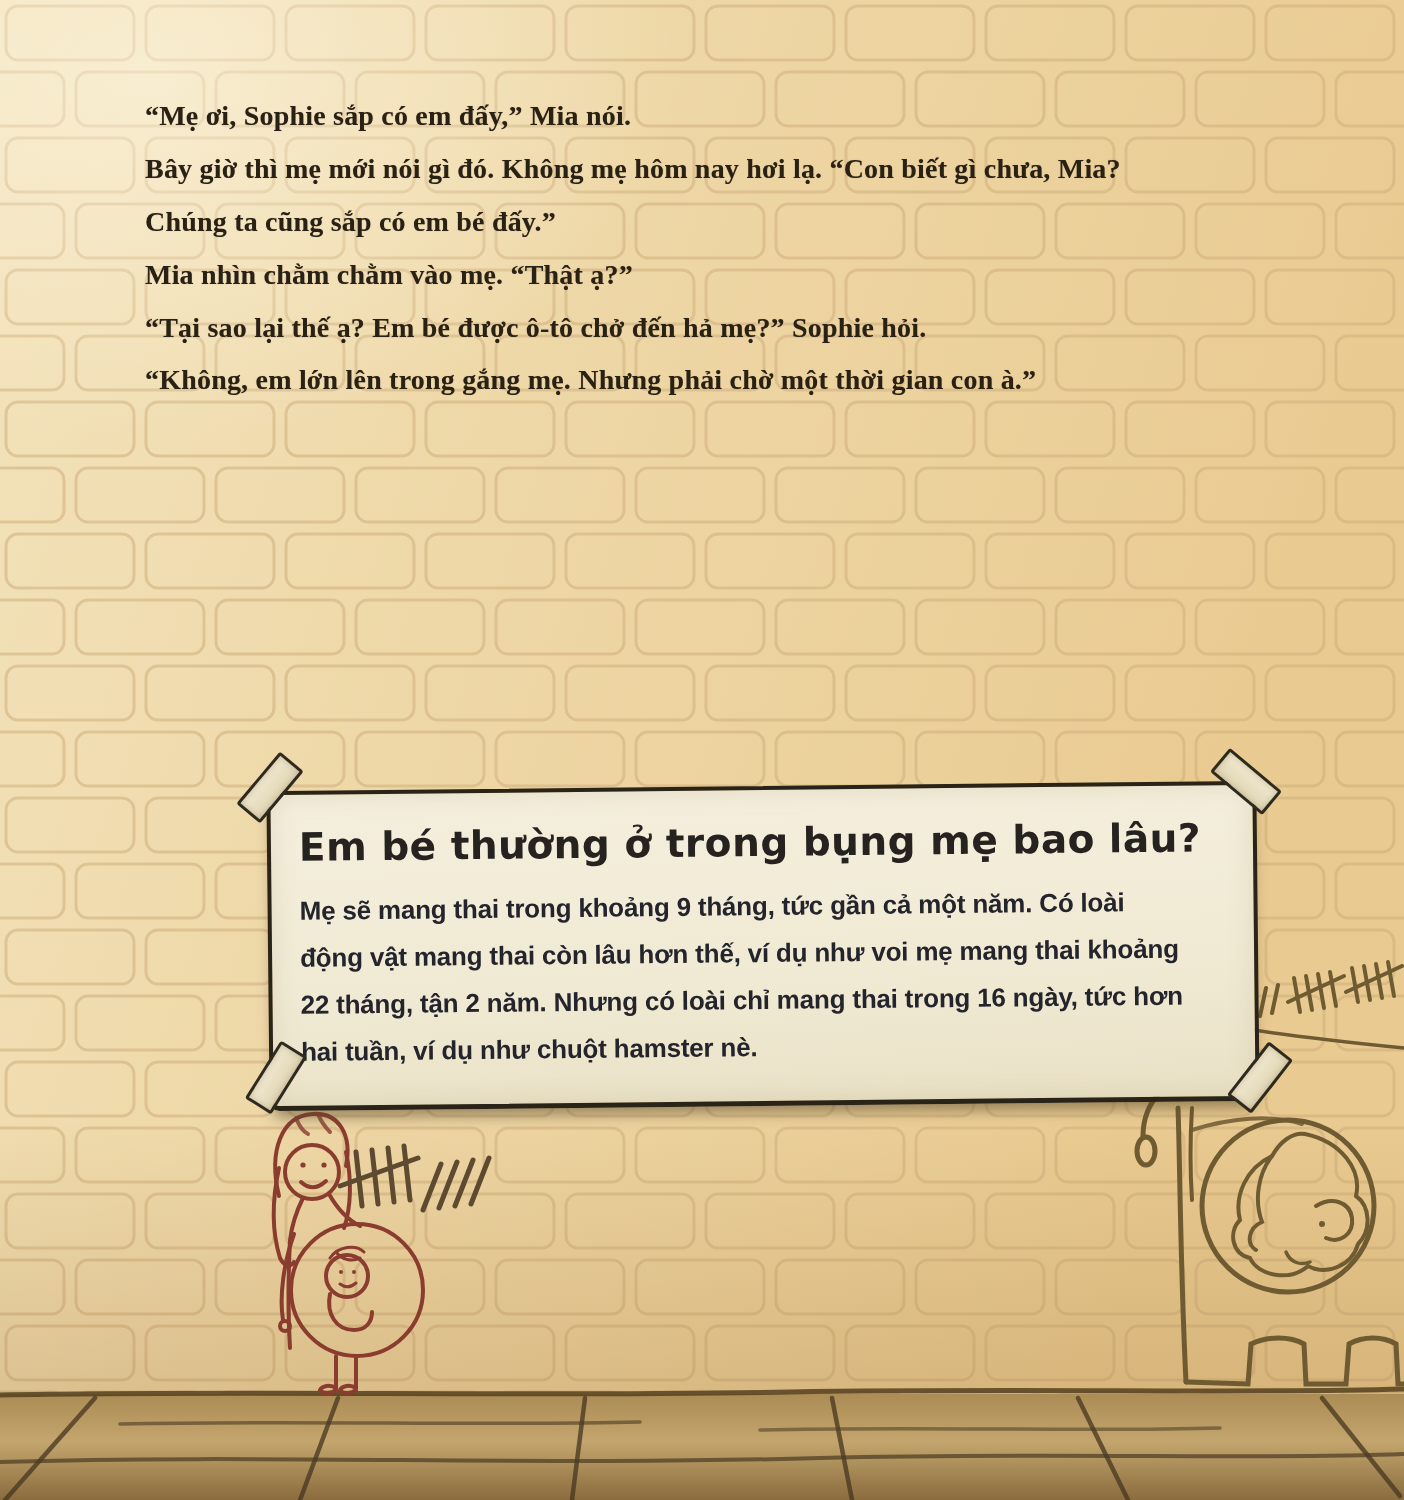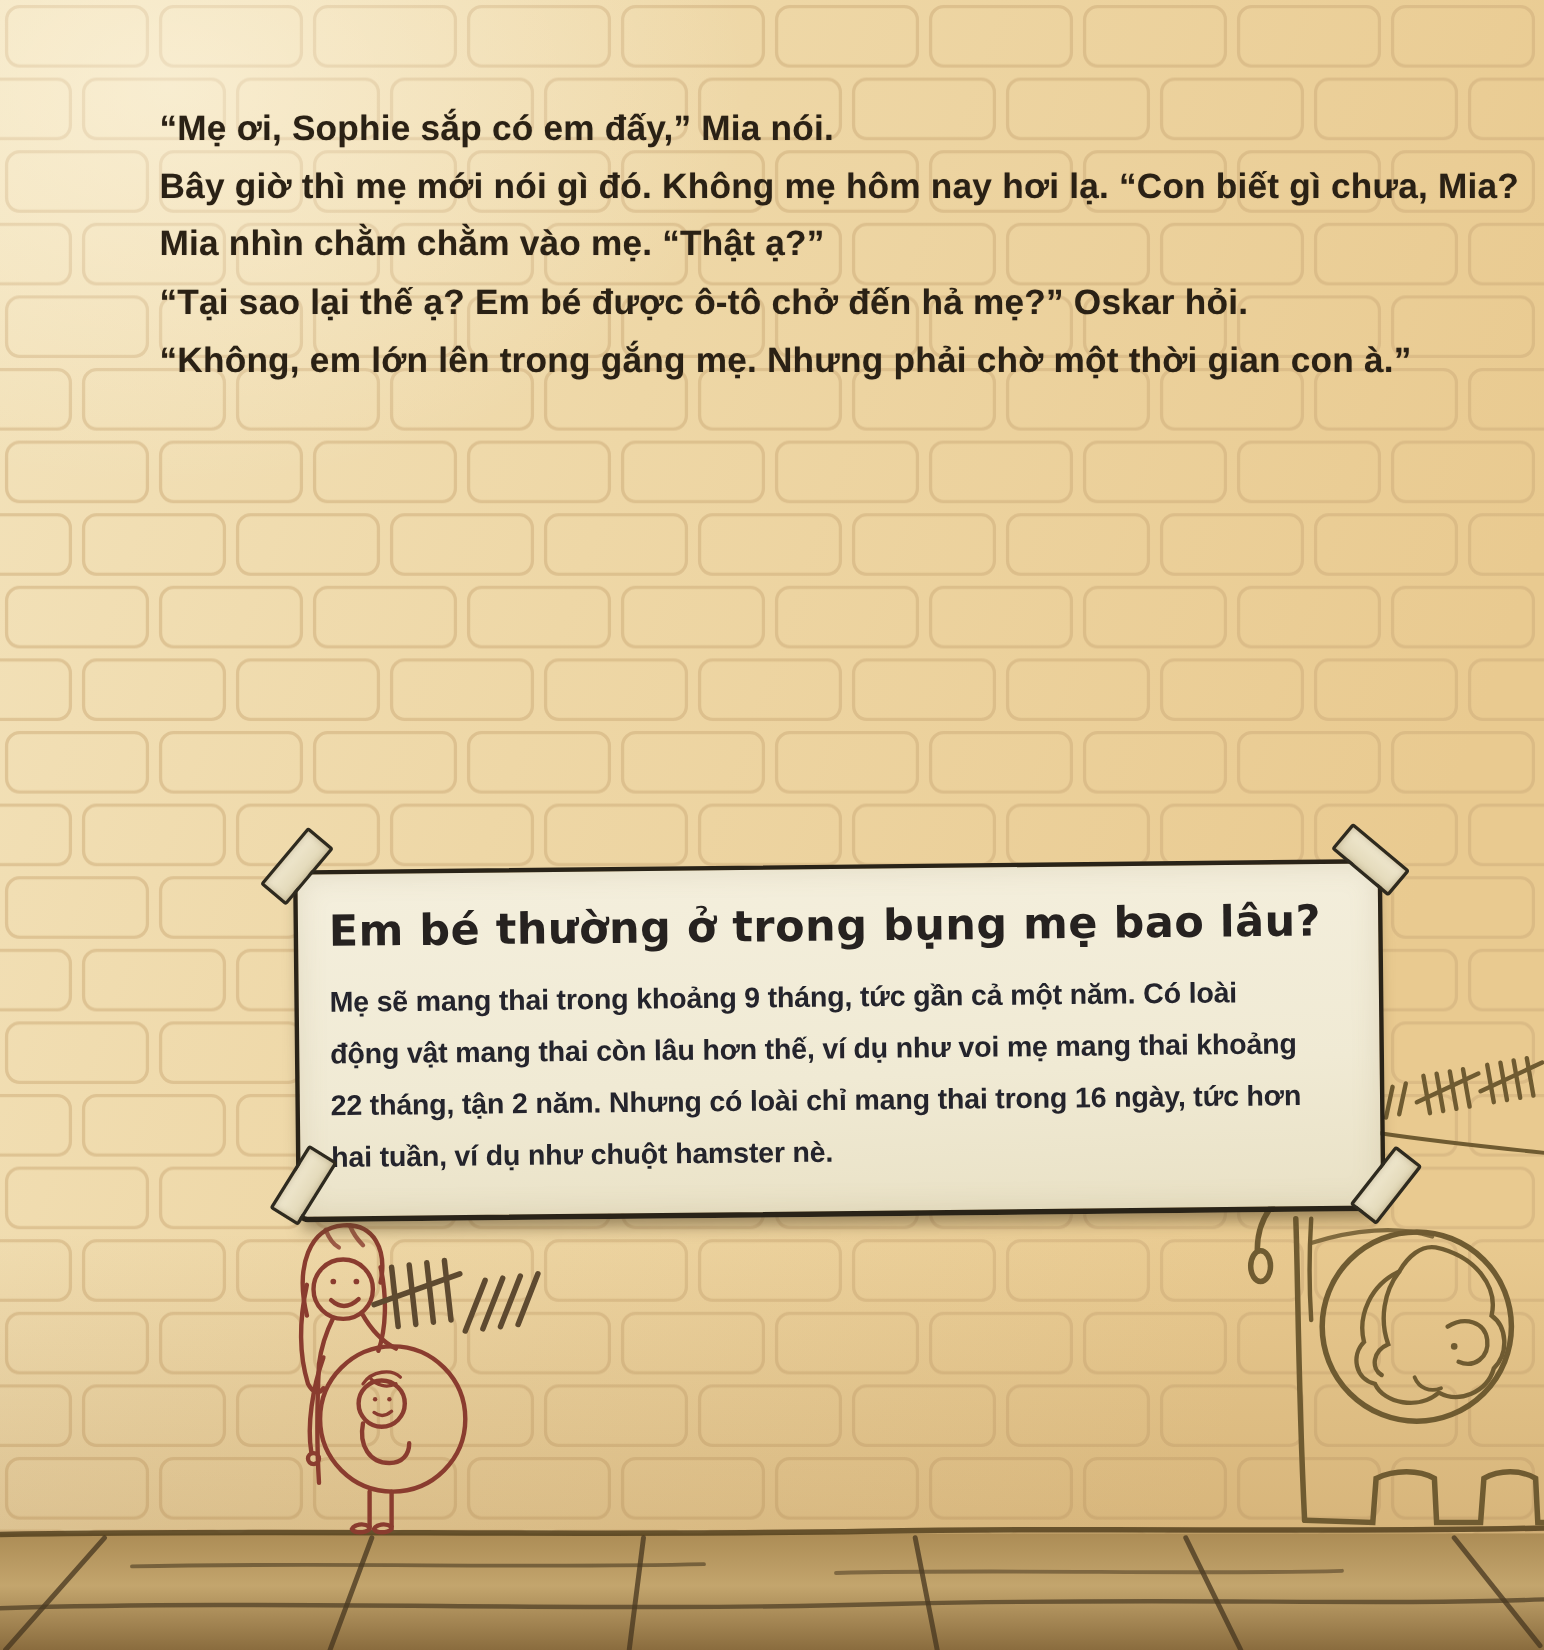--- a/index.html
+++ b/index.html
@@ -6,23 +6,24 @@
   .canvas {
     position:relative; width:1404px; height:1500px; overflow:hidden;
     font-family:"Liberation Sans", sans-serif;
   }
   .canvas svg.layer { position:absolute; left:0; top:0; }
 
   
   .story { position:absolute; left:145px; top:90px; z-index:3; }
   .story-line {
     height:52.8px; display:flex; align-items:center;
-    font-size:32px; font-weight:700; color:#2a2115;
+    font-size:28px; font-weight:700; color:#2a2115;
     letter-spacing:.2px; white-space:nowrap;
     text-shadow:0 0 1px rgba(60,40,20,.25);
+    font-family:Liberation Serif, serif;
   }
 
   
   .note {
     position:absolute; left:268px; top:786px; width:990px; height:320px;
     box-sizing:border-box; padding:30px 30px 0 28px;
     background:linear-gradient(178deg,#f4efdd 0%, #f0ead4 60%, #e9e1c5 100%);
     border:4px solid #292318; border-bottom-width:5px;
     border-radius:14px 8px 12px 10px;
     transform:rotate(-0.6deg); z-index:4; overflow:hidden;
@@ -177,22 +178,23 @@
       <path d="M1364,966 L1370,1000"></path>
       <path d="M1376,964 L1382,998"></path>
       <path d="M1388,962 L1394,996"></path>
       <path d="M1346,992 L1402,966"></path>
     </g>
   </svg>
 
   <div class="story">
     <div class="story-line">“Mẹ ơi, Sophie sắp có em đấy,” Mia nói.</div>
     <div class="story-line">Bây giờ thì mẹ mới nói gì đó. Không mẹ hôm nay hơi lạ. “Con biết gì chưa, Mia?</div>
+    <div class="story-line">Chúng ta cũng sắp có em bé đấy.”</div>
     <div class="story-line">Mia nhìn chằm chằm vào mẹ. “Thật ạ?”</div>
-    <div class="story-line">“Tại sao lại thế ạ? Em bé được ô-tô chở đến hả mẹ?” Oskar hỏi.</div>
+    <div class="story-line">“Tại sao lại thế ạ? Em bé được ô-tô chở đến hả mẹ?” Sophie hỏi.</div>
     <div class="story-line">“Không, em lớn lên trong gắng mẹ. Nhưng phải chờ một thời gian con à.”</div>
   </div>
 
   <div class="note">
     <h2 class="note-title">Em bé thường ở trong bụng mẹ bao lâu?</h2>
     <div>
       <div class="note-line">Mẹ sẽ mang thai trong khoảng 9 tháng, tức gần cả một năm. Có loài</div>
       <div class="note-line">động vật mang thai còn lâu hơn thế, ví dụ như voi mẹ mang thai khoảng</div>
       <div class="note-line">22 tháng, tận 2 năm. Nhưng có loài chỉ mang thai trong 16 ngày, tức hơn</div>
       <div class="note-line">hai tuần, ví dụ như chuột hamster nè.</div>

